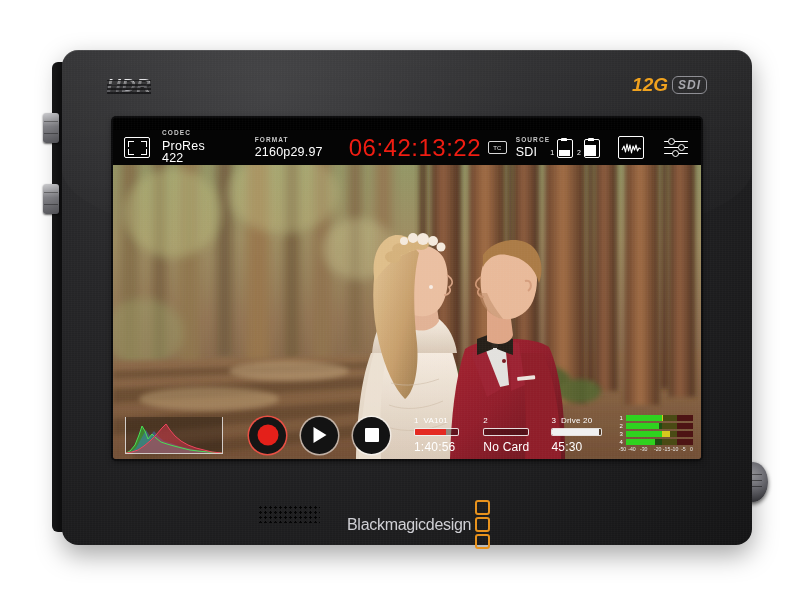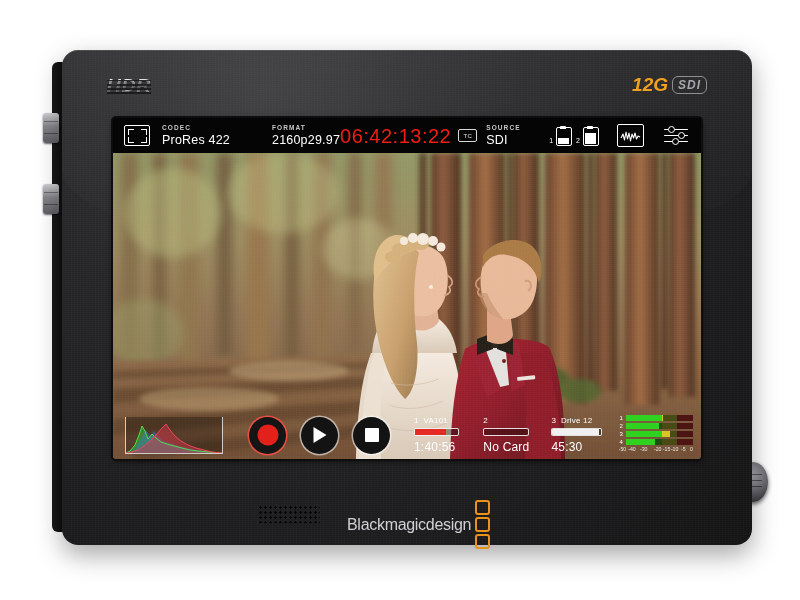--- a/index.html
+++ b/index.html
@@ -43,36 +43,36 @@
   .right-knob i{position:absolute;left:6px;right:6px;height:1px;background:rgba(0,0,0,.45);}
 
   
   .screen{
     position:absolute;left:51px;top:68px;width:588px;height:341px;
     background:#000;border-radius:3px;overflow:hidden;
     box-shadow:inset 0 0 0 1px #000, 0 0 0 2px #0b0b0c, 0 2px 6px rgba(0,0,0,.7);
   }
 
   
-  .topbar{position:absolute;left:0;top:0;width:100%;height:35px;background:#050505;
+  .topbar{position:absolute;left:0;top:12px;width:100%;height:35px;background:#050505;
     display:flex;align-items:center;z-index:5;}
   .frame-icon{width:24px;height:19px;border:1.6px solid #fff;border-radius:2px;position:relative;
      margin-left:11px;flex:0 0 auto;background:#050505;}
   .frame-icon span{position:absolute;width:5px;height:5px;border:1.6px solid #fff;}
   .frame-icon .c1{left:2.5px;top:2.5px;border-right:0;border-bottom:0;}
   .frame-icon .c2{right:2.5px;top:2.5px;border-left:0;border-bottom:0;}
   .frame-icon .c3{left:2.5px;bottom:2.5px;border-right:0;border-top:0;}
   .frame-icon .c4{right:2.5px;bottom:2.5px;border-left:0;border-top:0;}
 
   .field{margin-left:12px;line-height:1;}
   .field .lbl{font-size:6.5px;letter-spacing:1.1px;color:#c9c9c9;font-weight:700;
      text-transform:uppercase;margin-bottom:3px;}
   .field .val{font-size:12.5px;color:#fff;letter-spacing:.2px;}
 
-  .tc{font-size:20px;color:#ef1d12;letter-spacing:.5px;
+  .tc{margin-left:26px;font-size:24px;color:#ef1d12;letter-spacing:.5px;
       font-family:"Liberation Sans",sans-serif;font-weight:400;line-height:1;}
   .tc-badge{margin-left:7px;width:17px;height:11px;border:1.2px solid #d8d8d8;border-radius:2px;
       font-size:6px;color:#e6e6e6;display:flex;align-items:center;justify-content:center;
       letter-spacing:.2px;}
   .spacer{flex:1 1 auto;}
 
   .batt{position:relative;width:14px;height:20px;margin-left:3px;}
   .batt .body{position:absolute;left:0;bottom:0;width:14px;height:17px;border:1.6px solid #fff;border-radius:2px;}
   .batt .cap{position:absolute;left:4px;top:0;width:6px;height:3px;background:#fff;border-radius:1px 1px 0 0;}
   .batt .fill{position:absolute;left:1.5px;right:1.5px;bottom:1.5px;background:#fff;}
@@ -400,21 +400,21 @@
             </div>
             <div class="bar">
               <span class="fill" id="slot2fill" style="width: 0%; background: rgb(139, 139, 139);"></span>
             </div>
             <div class="tm">No Card</div>
           </div>
 
           <div class="slot drive">
             <div class="hdr">
               <span>3</span>
-              &nbsp;<span>Drive 12</span>
+              &nbsp;<span>Drive 20</span>
             </div>
             <div class="bar">
               <span class="fill" id="slot3fill" style="width: 96%; background: rgb(240, 240, 240);"></span>
             </div>
             <div class="tm">45:30</div>
           </div>
 
           <div class="meters">
             <div id="meterRows">
                 <div class="mrow">
@@ -474,21 +474,21 @@
             <span class="c2"></span>
             <span class="c3"></span>
             <span class="c4"></span>
         </div>
 
         <div class="field">
           <div class="lbl">CODEC</div>
           <div class="val">ProRes 422</div>
         </div>
 
-        <div class="field" style="margin-left:42px">
+        <div class="field" style="margin-left:26px">
           <div class="lbl">FORMAT</div>
           <div class="val">2160p29.97</div>
         </div>
 
         <div class="tc">06:42:13:22</div>
         <div class="tc-badge">TC</div>
 
         <div class="field" style="margin-left:9px">
           <div class="lbl">SOURCE</div>
           <div class="val">SDI</div>

